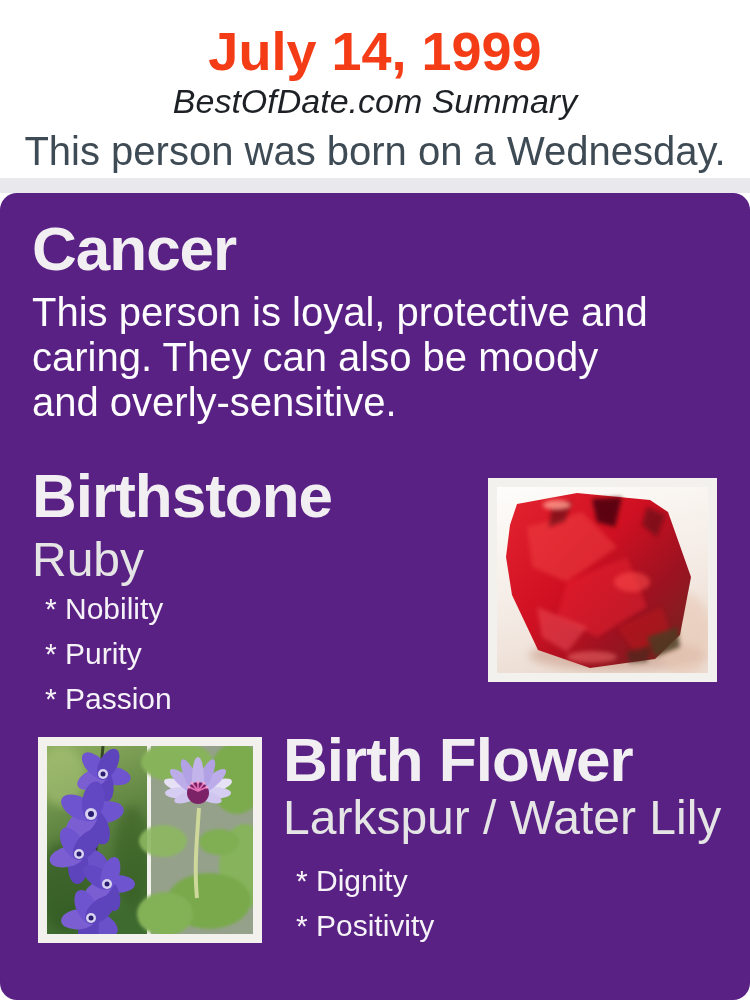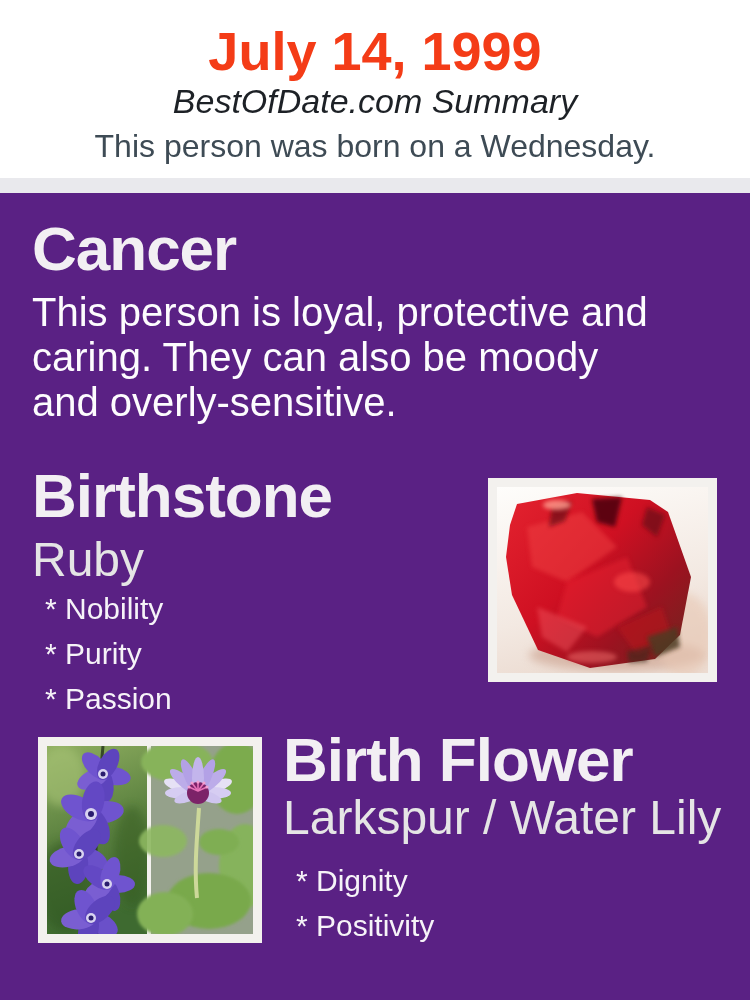--- a/index.html
+++ b/index.html
@@ -22,26 +22,26 @@
     text-align: center; font-size: 54px; font-weight: 700;
     color: #f43c17; line-height: 1.1; letter-spacing: 0px;
   }
   .site-title {
     position: absolute; top: 83px; left: 0; width: 750px;
     text-align: center; font-size: 34px; font-weight: 400;
     color: #1d2126; line-height: 1.1; font-style: italic;
   }
   .born-line {
     position: absolute; top: 129px; left: 0; width: 750px;
-    text-align: center; font-size: 32px; font-weight: 400;
+    text-align: center; font-size: 40px; font-weight: 400;
     color: #3e4b55; line-height: 1.1;
   }
   .divider { position: absolute; top: 178px; left: 0; width: 750px; height: 15px; background: #e9e9ed; }
   
-  .purple { position: absolute; top: 193px; left: 0; width: 750px; height: 807px; background: #5a2184; }
+  .purple { position: absolute; top: 193px; left: 0; width: 750px; height: 807px; background: #5a2184; border-radius: 17px; }
   .h-big {
     position: absolute; left: 32px;
     font-size: 62px; font-weight: 700; color: #f2eff3; line-height: 1;
     letter-spacing: -1px;
   }
   .zodiac-desc {
     position: absolute; left: 32px; top: 97px; width: 636px;
     font-size: 40px; font-weight: 300; color: #fdfcfe; line-height: 45px;
   }
   .sub-name {

